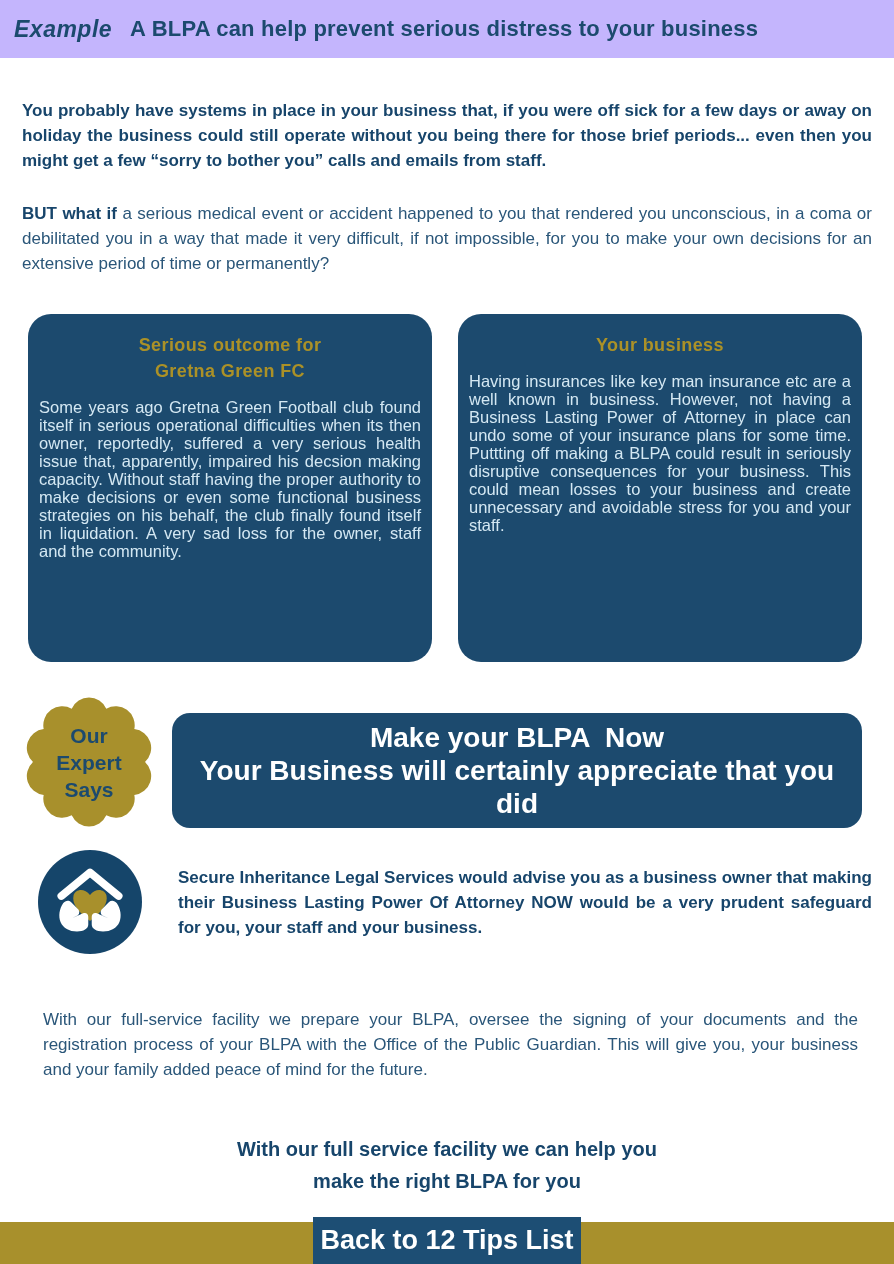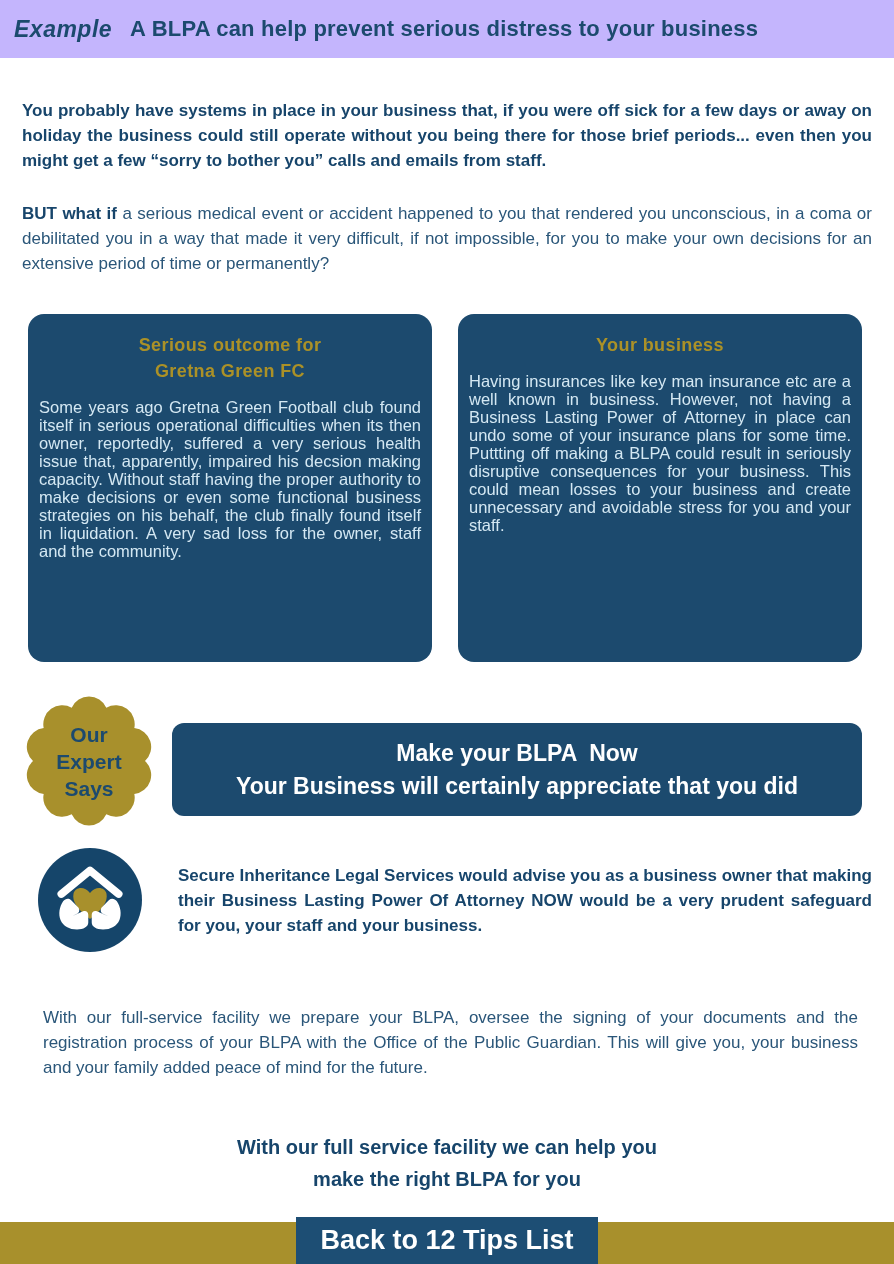--- a/index.html
+++ b/index.html
@@ -45,21 +45,21 @@
   .para-2 { margin-top: 28px; color: #2a5679; }
   .para-2 .lead { font-weight: bold; color: #17456b; }
   
   .cards-row {
     display: flex;
     gap: 26px;
     margin: 38px 28px 0 28px;
   }
   .card {
     background: #1c4a6e;
-    border-radius: 16px;
+    border-radius: 23px;
     width: 404px;
     min-height: 348px;
     padding: 18px 11px 14px 11px;
   }
   .card-title {
     color: #ab9127;
     font-weight: bold;
     font-size: 18px;
     line-height: 26px;
     text-align: center;
@@ -92,27 +92,27 @@
     color: #1c4a6e;
     font-weight: bold;
     font-size: 21px;
     line-height: 27px;
     text-align: center;
   }
   .expert-banner {
     flex: 1;
     margin-top: 17px;
     background: #1c4a6e;
-    border-radius: 12px;
+    border-radius: 18px;
     min-height: 93px;
     display: flex; flex-direction: column;
     align-items: center; justify-content: center;
     color: #ffffff;
     font-weight: bold;
-    font-size: 23px;
+    font-size: 28px;
     line-height: 33px;
     text-align: center;
     padding: 8px 10px;
   }
   .expert-banner .line { white-space: pre-wrap; }
   
   .advice-row {
     display: flex;
     align-items: flex-start;
     margin: 22px 22px 0 38px;
@@ -155,21 +155,21 @@
     position: absolute;
     left: 0; right: 0; bottom: 0;
     height: 42px;
     background: #a8902c;
   }
   .back-button {
     position: absolute;
     bottom: 0;
     left: 50%;
     transform: translateX(-50%);
-    width: 302px;
+    width: 268px;
     height: 47px;
     background: #1d4e74;
     border: none;
     color: #ffffff;
     font-family: "Liberation Sans", sans-serif;
     font-weight: bold;
     font-size: 27px;
     display: flex;
     align-items: center;
     justify-content: center;

